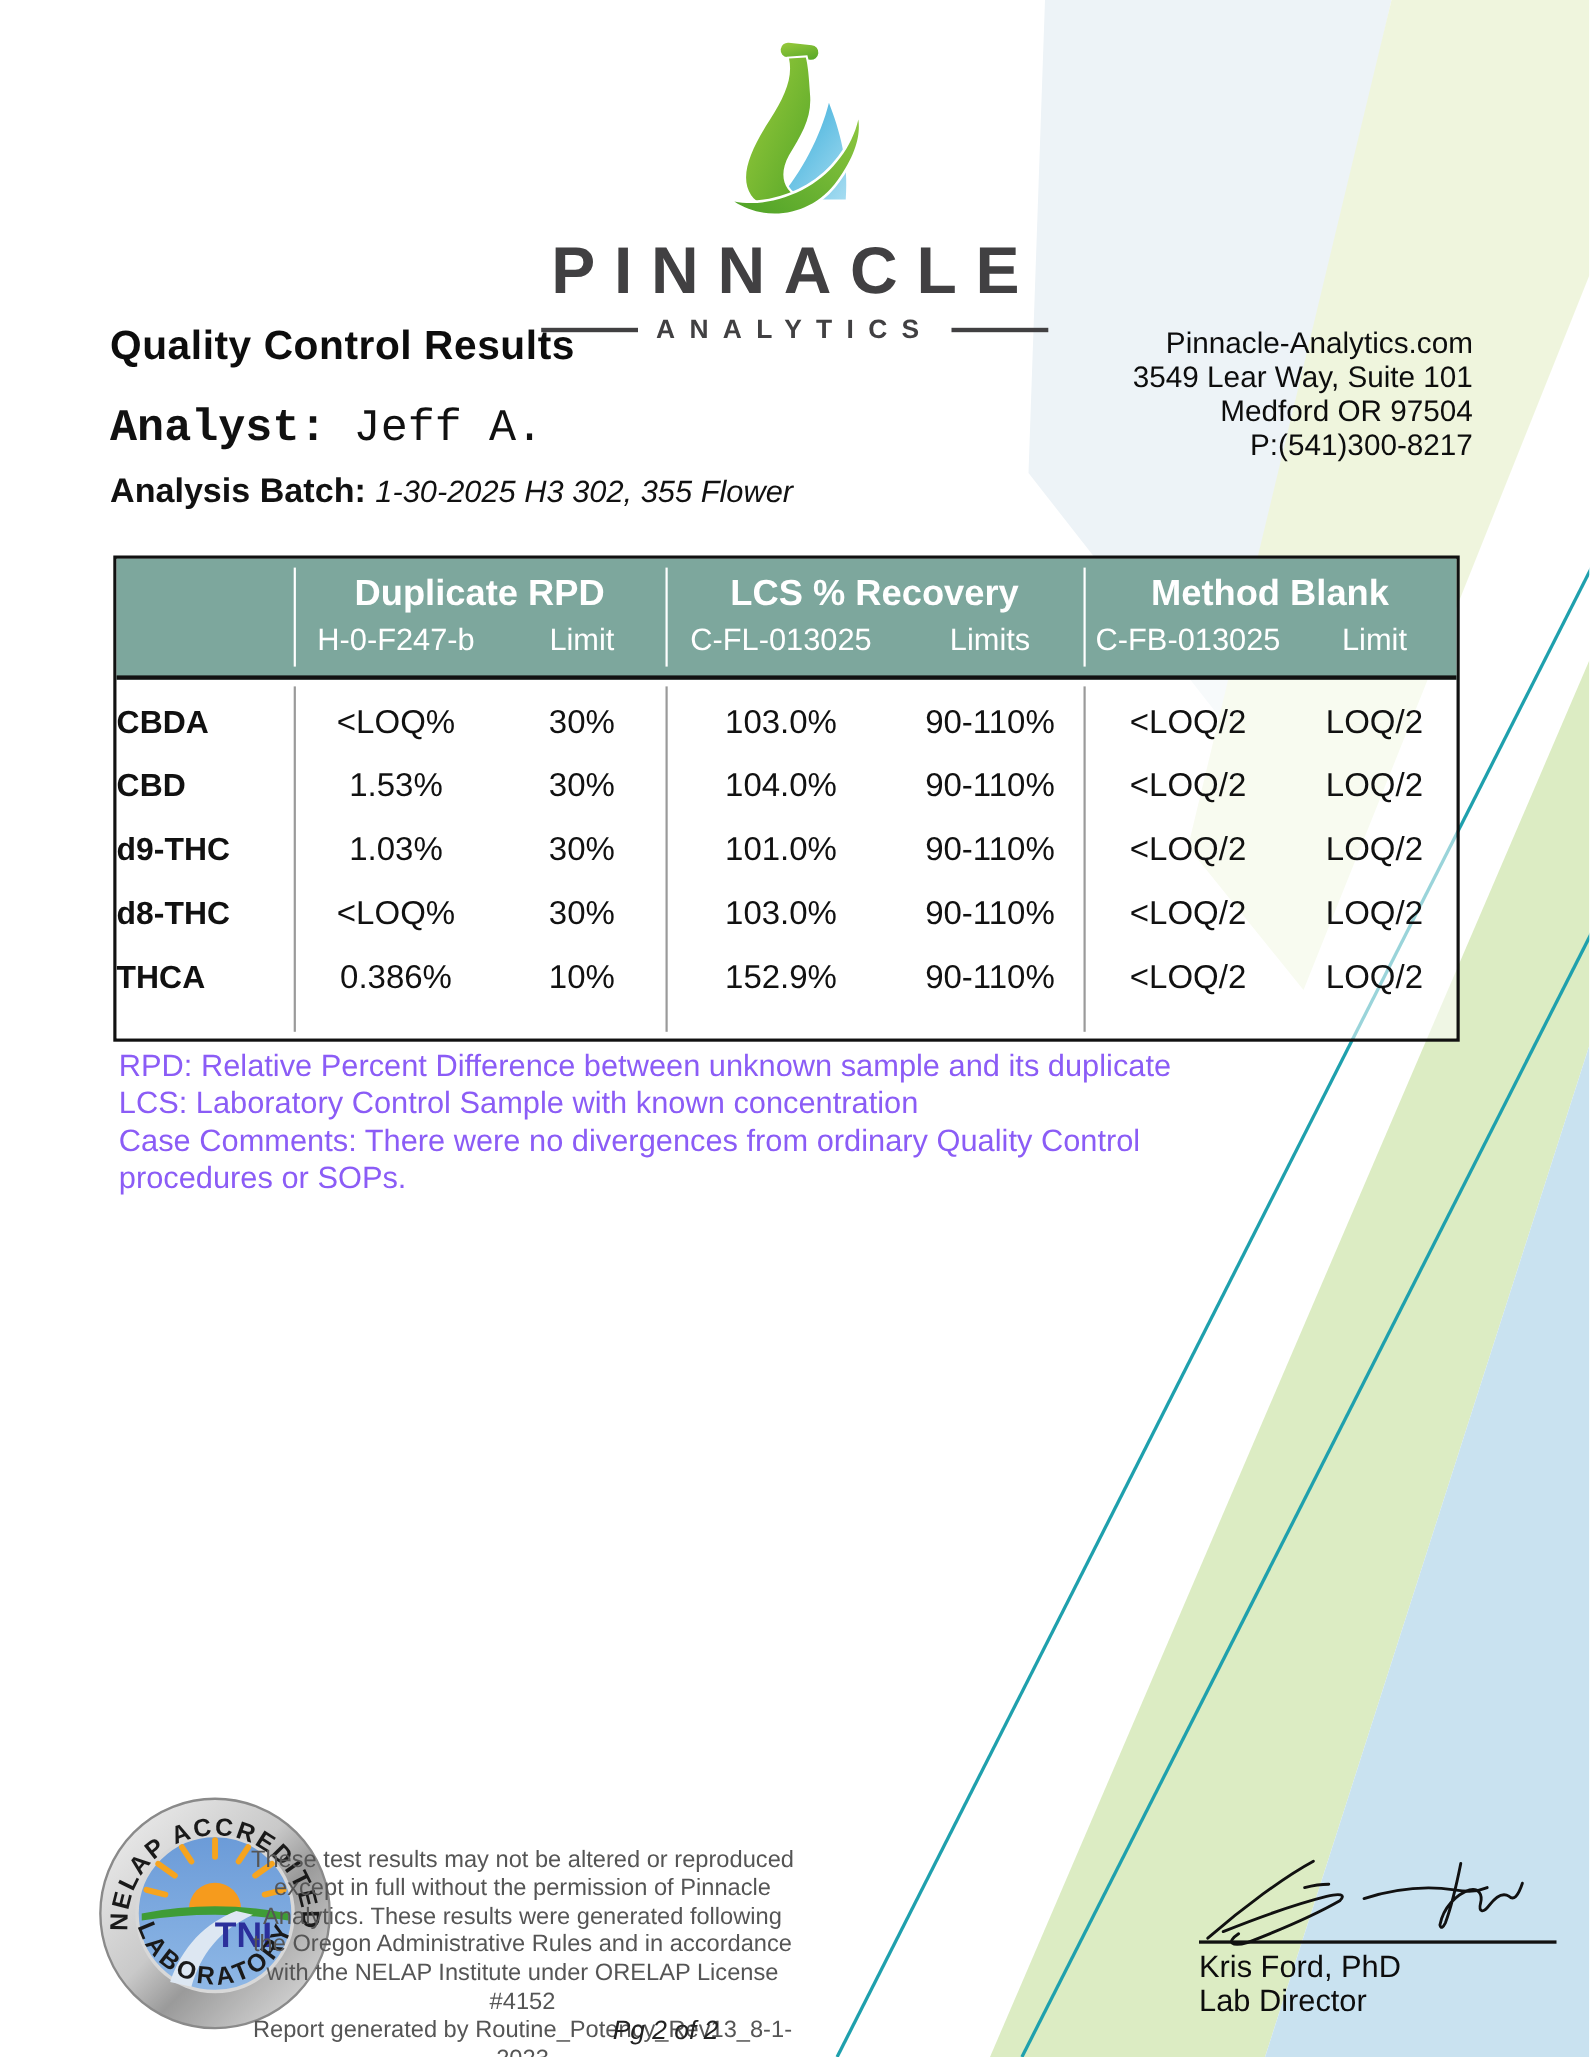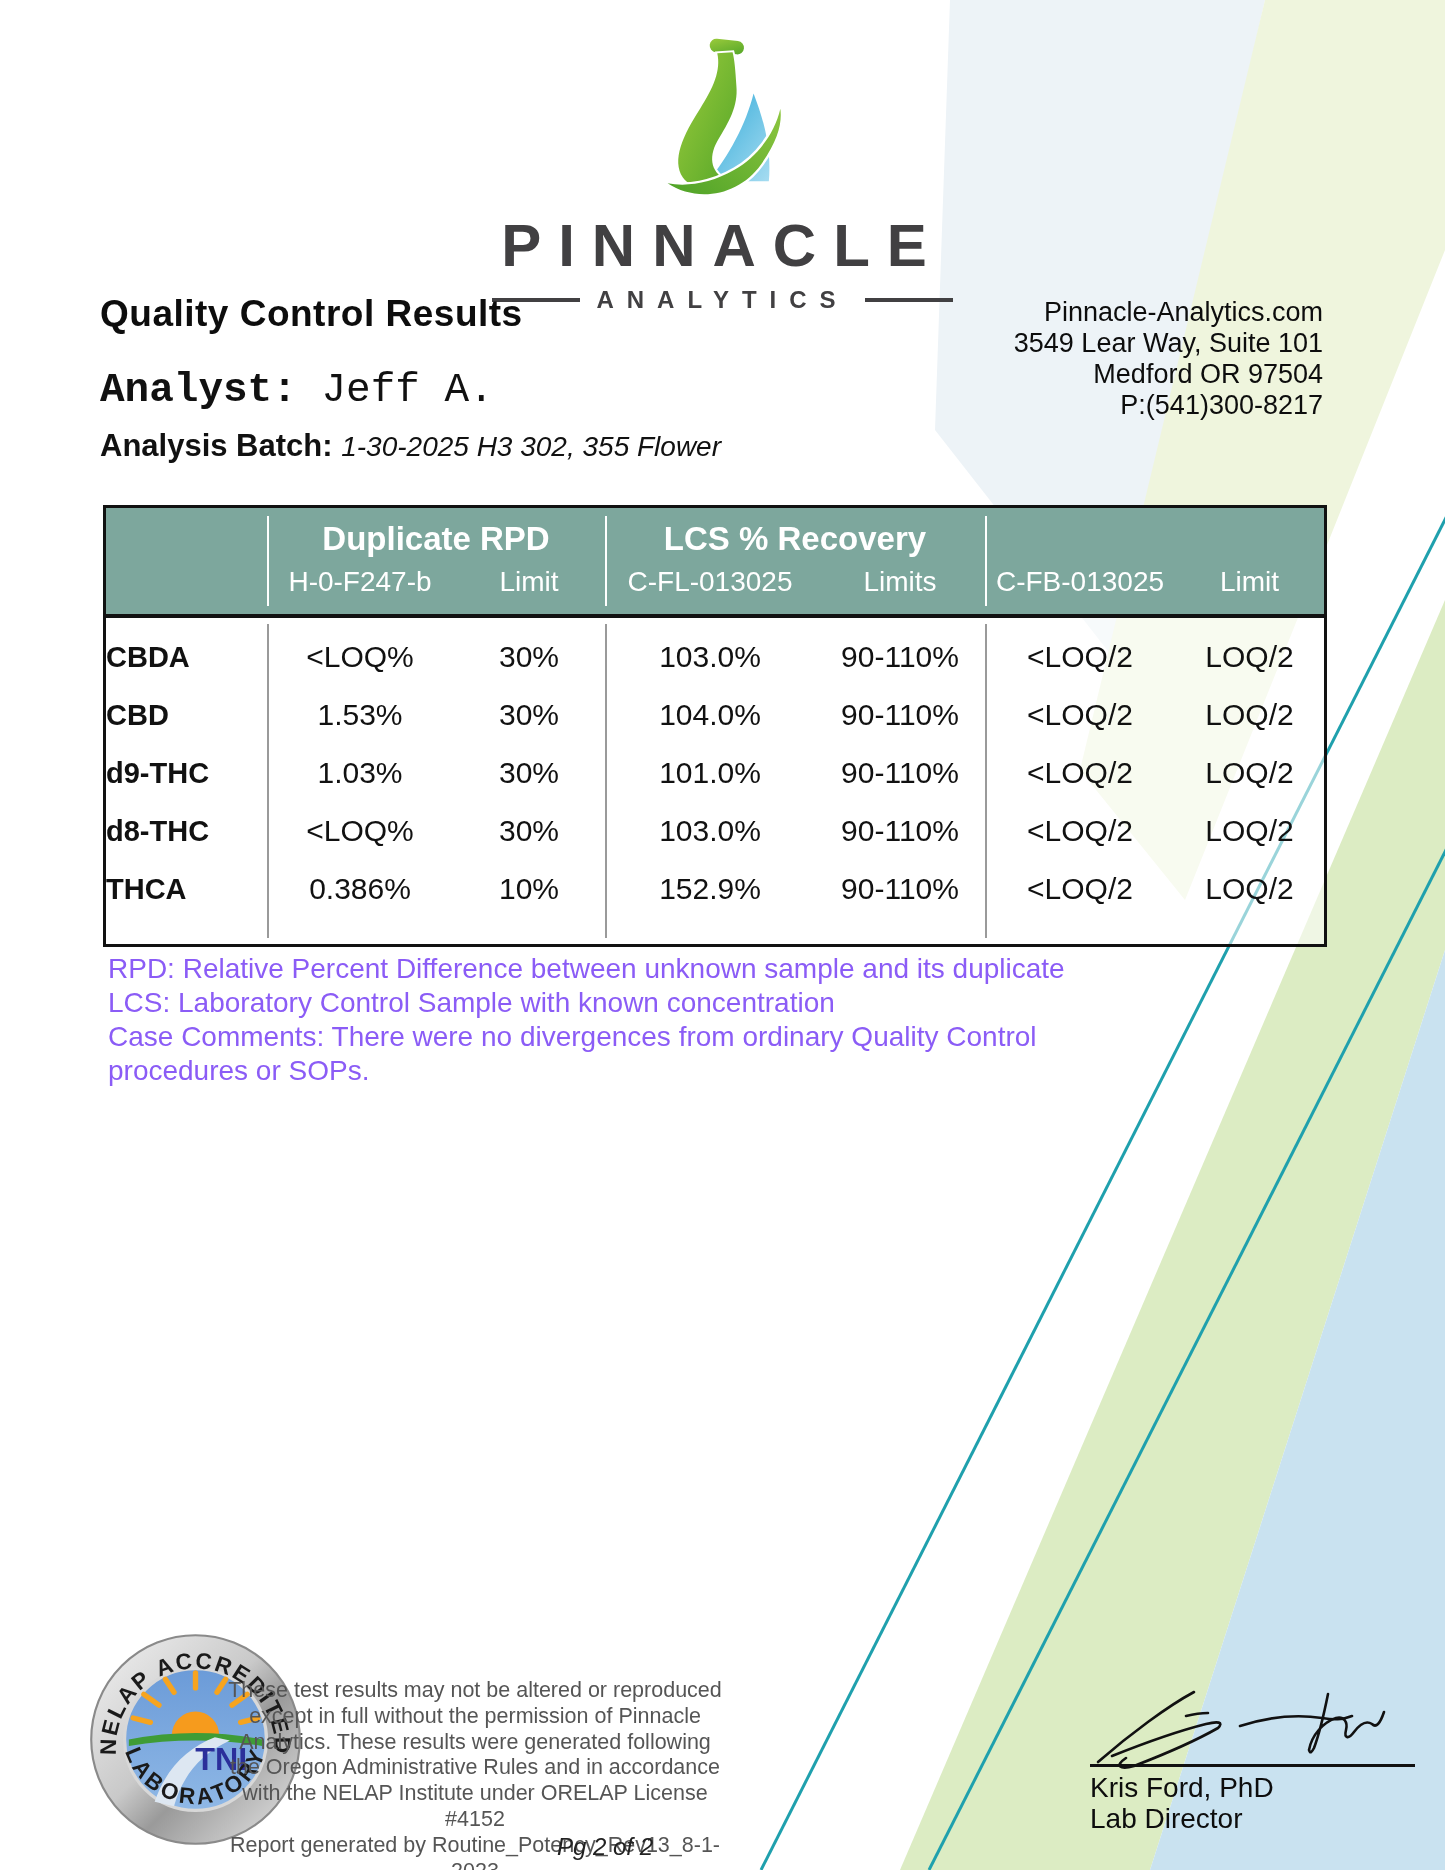--- a/index.html
+++ b/index.html
@@ -23,21 +23,21 @@
 
   
   .head-left{position:absolute;left:100px;top:293px;}
   .doc-title{font-size:37px;font-weight:bold;color:#0d0d0d;letter-spacing:.5px;}
   .analyst-line{margin-top:32px;font-size:41px;font-family:Liberation Mono, monospace;}
   .analyst-line .lbl{font-weight:bold;}
   .batch-line{margin-top:15px;font-size:31px;}
   .batch-line .lbl{font-weight:bold;margin-top:28px;}
   .batch-line .val{font-style:italic;font-size:28px;}
 
-  .contact{position:absolute;right:122px;top:297px;text-align:right;font-size:27px;line-height:1.15;color:#0d0d0d;}
+  .contact{position:absolute;right:106px;top:297px;text-align:right;font-size:27px;line-height:1.15;color:#0d0d0d;}
 
   
   .qc-table{position:absolute;left:103px;top:505px;width:1224px;border:3px solid #111;box-sizing:border-box;}
   .qc-head{position:relative;background:#7DA79D;color:#fff;border-bottom:4px solid #111;height:106px;}
   .qc-grid{display:grid;grid-template-columns:161px 186px 152px 210px 170px 190px 149px;}
   .qc-head .titles{padding-top:12px;}
   .qc-head .g-title{grid-column:span 2;text-align:center;font-size:33px;font-weight:bold;}
   .qc-head .subs{padding-top:8px;}
   .qc-head .sub{text-align:center;font-size:28px;}
   .vline{position:absolute;top:8px;bottom:8px;width:2px;background:#fff;}
@@ -130,20 +130,21 @@
       <div>Medford OR 97504</div>
       <div>P:(541)300-8217</div>
     </div>
 
     <div class="qc-table">
       <div class="qc-head">
         <div class="qc-grid titles">
           <div></div>
           <div class="g-title">Duplicate RPD</div>
           <div class="g-title">LCS % Recovery</div>
+          <div class="g-title">Method Blank</div>
         </div>
         <div class="qc-grid subs">
           <div></div>
           <div class="sub">H-0-F247-b</div>
           <div class="sub">Limit</div>
           <div class="sub">C-FL-013025</div>
           <div class="sub">Limits</div>
           <div class="sub">C-FB-013025</div>
           <div class="sub">Limit</div>
         </div>

